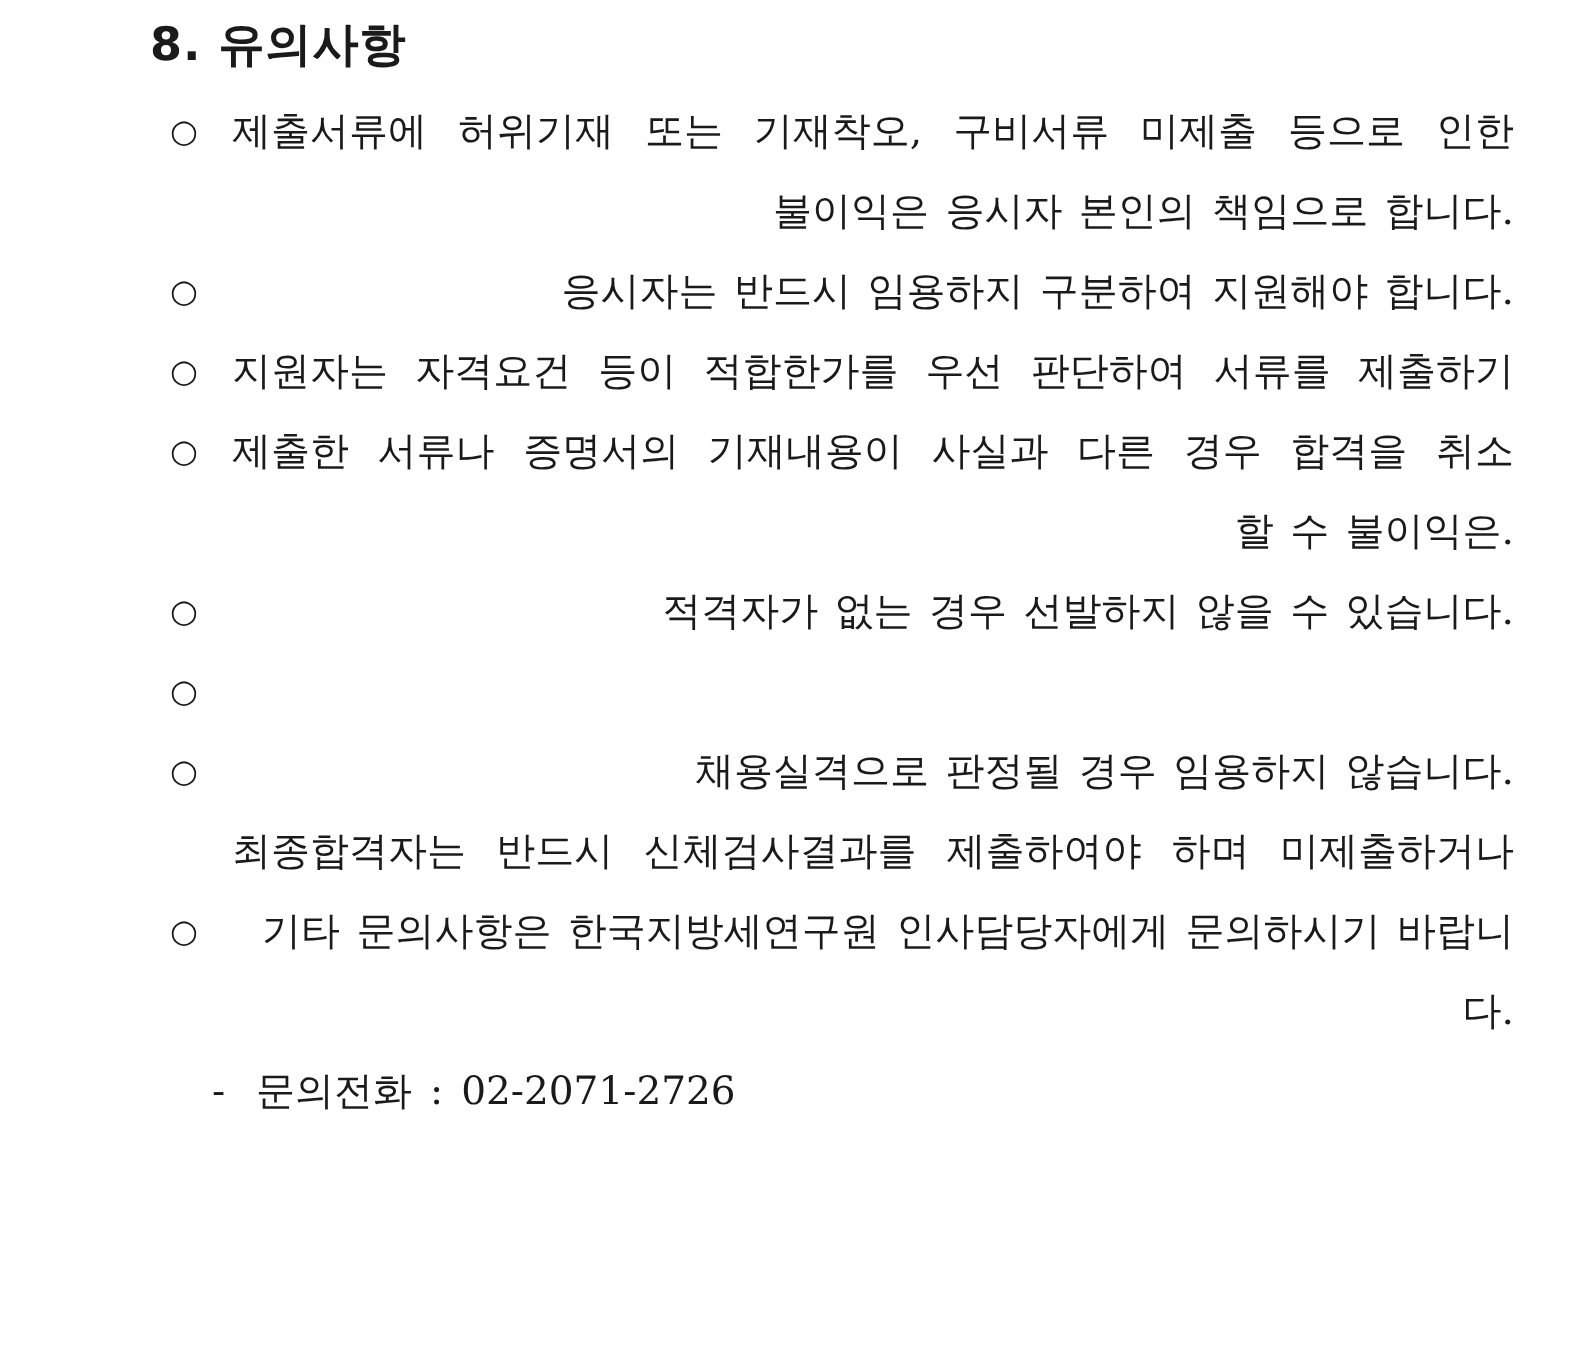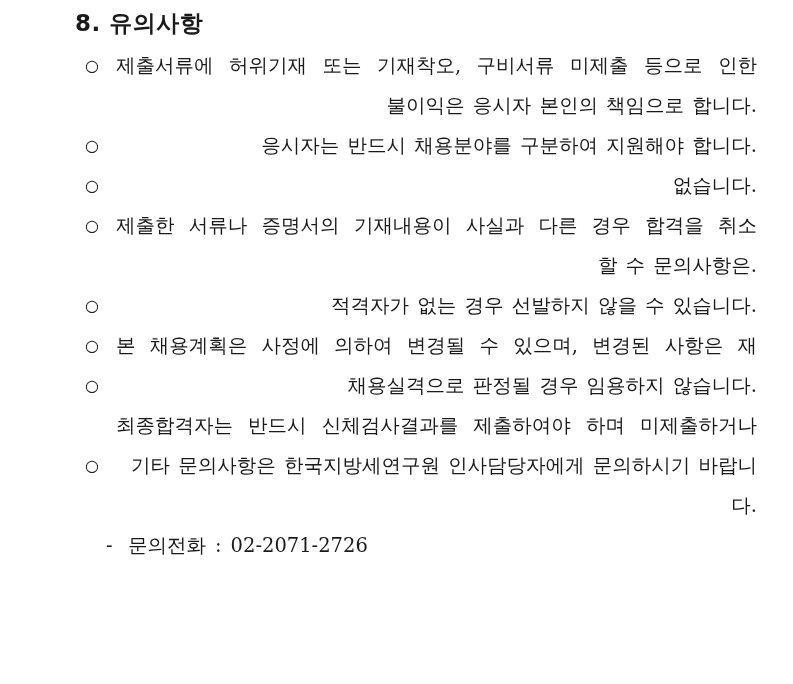--- a/index.html
+++ b/index.html
@@ -85,46 +85,45 @@
       <div class="item">
         <span class="marker">○</span>
         <div class="item-body">
           <div class="line just">제출서류에 허위기재 또는 기재착오, 구비서류 미제출 등으로 인한</div>
           <div class="line">불이익은 응시자 본인의 책임으로 합니다.</div>
         </div>
       </div>
       <div class="item">
         <span class="marker">○</span>
         <div class="item-body">
-          <div class="line">응시자는 반드시 채용분야를 구분하여 지원해야 합니다.</div>
+          <div class="line">응시자는 반드시 임용하지 구분하여 지원해야 합니다.</div>
         </div>
       </div>
       <div class="item">
         <span class="marker">○</span>
         <div class="item-body">
-          <div class="line">없습니다.</div>
+          <div class="line just">지원자는 자격요건 등이 적합한가를 우선 판단하여 서류를 제출하기</div>
         </div>
       </div>
       <div class="item">
         <span class="marker">○</span>
         <div class="item-body">
           <div class="line just">제출한 서류나 증명서의 기재내용이 사실과 다른 경우 합격을 취소</div>
-          <div class="line">할 수 문의사항은.</div>
+          <div class="line">할 수 불이익은.</div>
         </div>
       </div>
       <div class="item">
         <span class="marker">○</span>
         <div class="item-body">
           <div class="line">적격자가 없는 경우 선발하지 않을 수 있습니다.</div>
         </div>
       </div>
       <div class="item">
         <span class="marker">○</span>
         <div class="item-body">
-          <div class="line just">본 채용계획은 사정에 의하여 변경될 수 있으며, 변경된 사항은 재</div>
         </div>
       </div>
       <div class="item">
         <span class="marker">○</span>
         <div class="item-body">
           <div class="line">채용실격으로 판정될 경우 임용하지 않습니다.</div>
           <div class="line just">최종합격자는 반드시 신체검사결과를 제출하여야 하며 미제출하거나</div>
         </div>
       </div>
       <div class="item">

